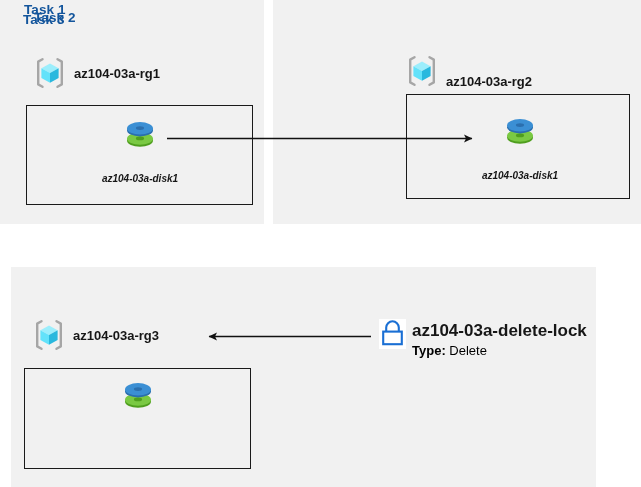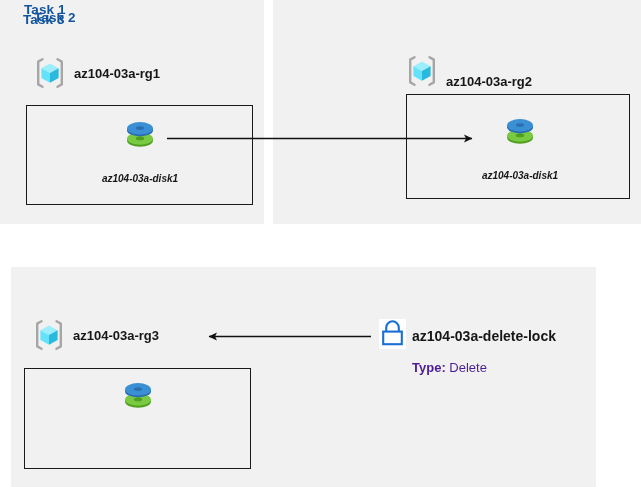--- a/index.html
+++ b/index.html
@@ -139,31 +139,30 @@
   }
   .lock-icon {
     width: 27px;
     height: 30px;
     flex: 0 0 27px;
     display: block;
     background: #ffffff;
   }
   .lock-text { line-height: 1.25; padding-top: 1px; }
   .lock-name {
-    font-size: 14px;
-    font-weight: bold;
-    color: #161616;
-    display: block;
-    margin-top: 8px;
+    font-size: 17px;
+    font-weight: bold;
+    color: #161616;
+    display: block;
   }
   .lock-type-row {
     font-size: 13px;
-    color: #4c1d95;
-    display: block;
-    margin-top: 14px;
+    color: #000000;
+    display: block;
+    margin-top: 2px;
   }
   .lock-type-key { font-weight: bold; }
   .lock-type-val { font-weight: normal; }
 </style>
 </head>
 <body>
 
 <div class="stage">
 
   <div class="panel" id="panel-task1"></div>

